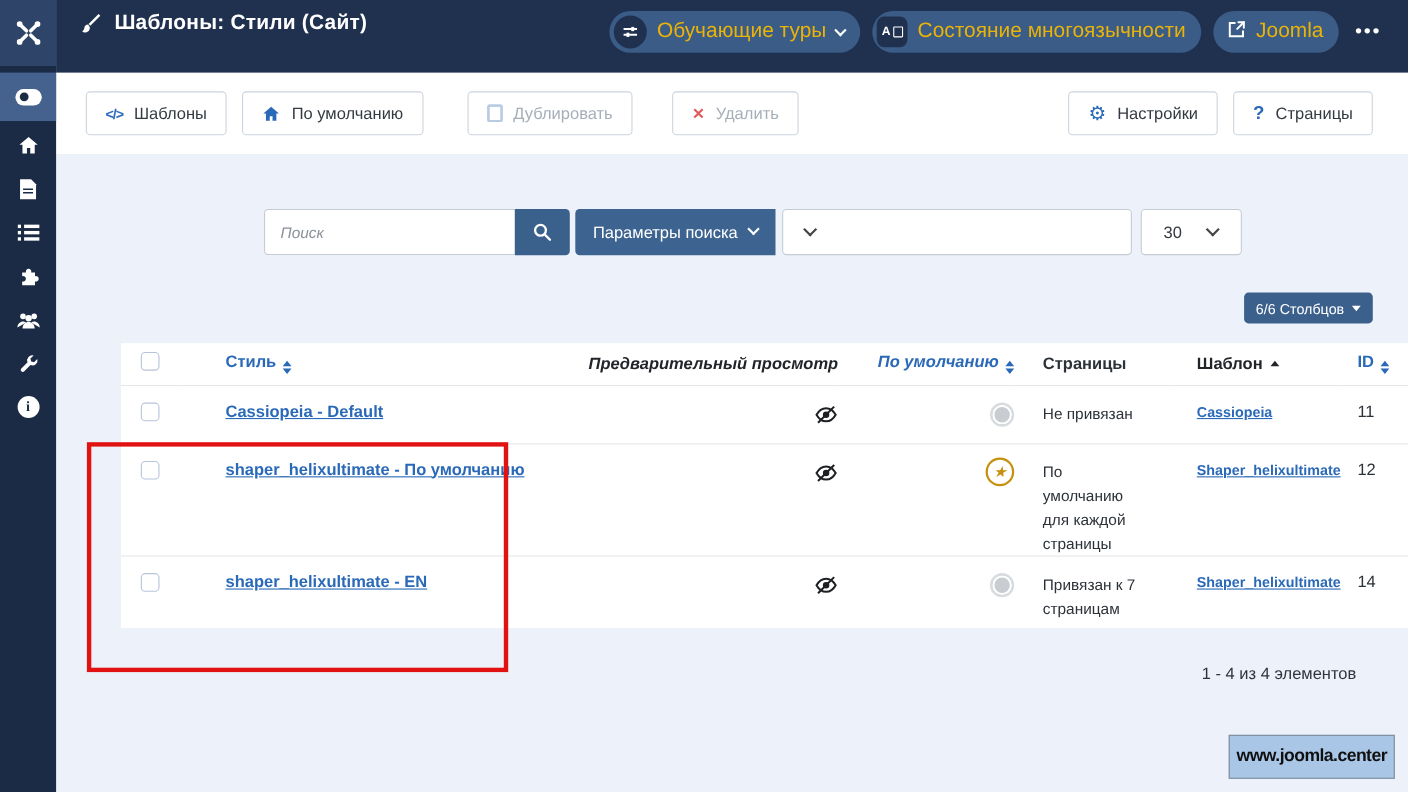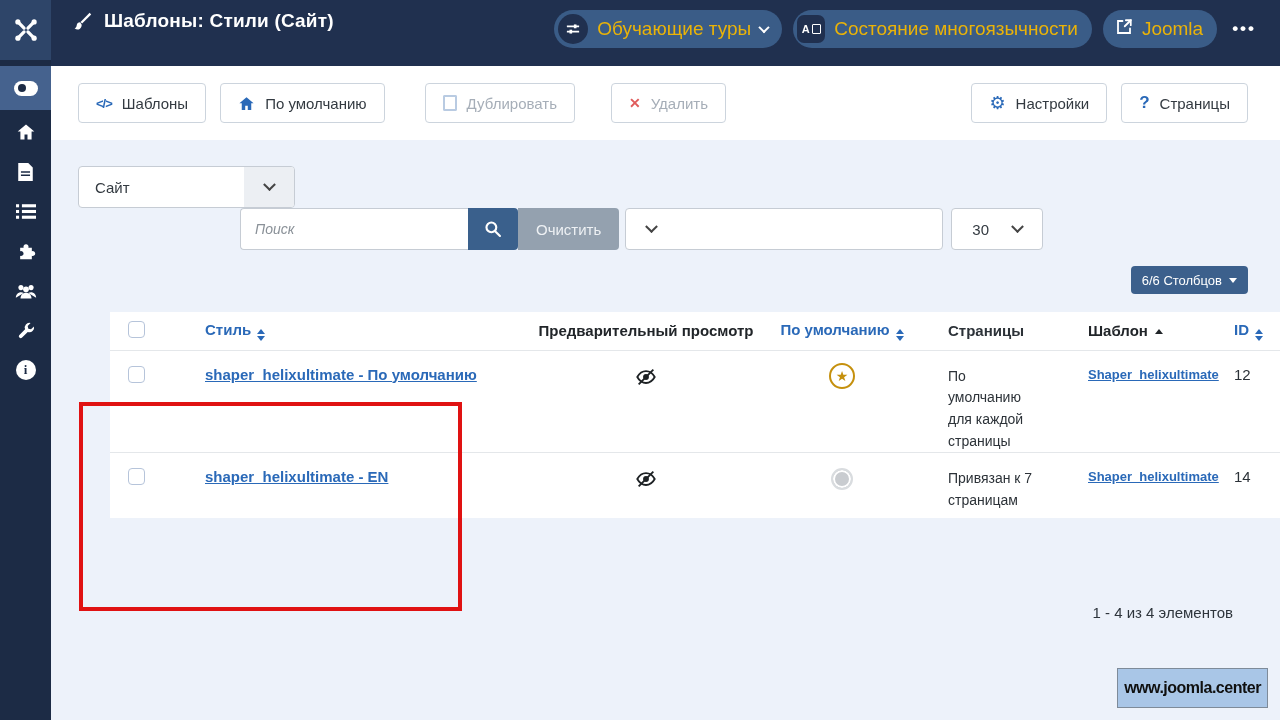--- a/index.html
+++ b/index.html
@@ -44,21 +44,21 @@
   .sp14 { width:14px; } .sp40 { width:40px; } .sp36 { width:36px; }
 
   
   .filters { position:absolute; left:78px; top:166px; width:1170px; }
   .select-box { height:42px; background:#fff; border:1px solid #c6ccd4; border-radius:4px; display:flex; align-items:center; font-size:15px; color:#333a41; cursor:pointer; position:relative; }
   .select-box .sel-label { padding-left:16px; flex:1; white-space:nowrap; overflow:hidden; }
   .select-box .sel-caret { width:50px; height:100%; display:flex; align-items:center; justify-content:center; border-radius:0 3px 3px 0; }
   .select-box .sel-caret.shaded { background:#eceff3; }
   .dchev { width:9px; height:9px; border-right:2px solid #444; border-bottom:2px solid #444; transform:rotate(45deg) translate(-2px,-2px); }
   .client-select { width:217px; }
-  .search-row { position:absolute; left:162px; top:42px; display:flex; align-items:flex-end; }
+  .search-row { position:absolute; left:162px; top:24px; display:flex; align-items:flex-end; }
   .search-input { width:228px; height:42px; border:1px solid #c6ccd4; border-right:none; border-radius:4px 0 0 4px; padding:0 14px; font-size:14px; font-style:italic; color:#333; background:#fff; outline:none; font-family:"Liberation Sans", sans-serif; }
   .search-input::placeholder { color:#8a9198; font-style:italic; }
   .search-btn { width:50px; height:42px; background:#3a608c; border:none; border-radius:0 4px 4px 0; display:flex; align-items:center; justify-content:center; cursor:pointer; }
   .params-btn { margin-left:5px; height:42px; background:#3d6390; border:none; border-radius:4px 0 0 4px; color:#fff; font-size:15px; display:flex; align-items:center; gap:10px; padding:0 16px; cursor:pointer; font-family:inherit; }
   .params-btn .chev { transform:rotate(45deg) translate(-2px,-2px); }
   .clear-btn { height:42px; background:#94a1af; border:none; border-radius:0 4px 4px 0; color:#eef1f4; font-size:15px; padding:0 18px; cursor:pointer; font-family:inherit; }
   .sort-select { width:318px; margin-left:6px; }
   .limit-select { width:92px; margin-left:8px; }
   .limit-select .sel-label { padding-left:20px; }
   .columns-row { position:absolute; left:0; top:100px; width:1170px; display:flex; justify-content:flex-end; }
@@ -71,21 +71,21 @@
   th { font-size:15px; font-weight:bold; text-align:left; height:38px; vertical-align:middle; }
   td { vertical-align:top; padding-top:15px; font-size:14px; }
   tbody tr { border-top:1px solid #e4e7ea; }
   .sortable { color:#2a69b8; cursor:pointer; }
   .sort-arrows { display:inline-flex; flex-direction:column; gap:2px; margin-left:6px; vertical-align:1px; }
   .arr-up { width:0; height:0; border-left:4px solid transparent; border-right:4px solid transparent; border-bottom:5px solid #2a69b8; }
   .arr-dn { width:0; height:0; border-left:4px solid transparent; border-right:4px solid transparent; border-top:5px solid #2a69b8; }
   .arr-up.dark { border-bottom-color:#212529; margin-left:7px; display:inline-block; vertical-align:2px; }
   .col-cb { padding-left:18px; }
   .col-style { padding-left:43px; }
-  .col-center { text-align:center; }
+  .col-center { text-align:right;font-style:italic; }
   .col-pages { padding-left:26px; padding-right:24px; line-height:1.55; color:#2c3238; }
   .col-tpl { padding-left:24px; }
   .col-id { padding-left:18px; font-size:15px; color:#2c3238; }
   .cb { display:inline-block; width:17px; height:17px; border:1px solid #b6c4da; border-radius:4px; background:#fff; cursor:pointer; }
   .style-link { color:#2a69b8; font-weight:bold; font-size:15px; text-decoration:underline; cursor:pointer; }
   .tpl-link { color:#2a69b8; font-weight:bold; font-size:13px; text-decoration:underline; cursor:pointer; }
   .radio-off { display:inline-block; width:22px; height:22px; border-radius:50%; border:2px solid #d9dcdf; background:#c9ccd0; box-shadow:inset 0 0 0 2px #fff; cursor:pointer; }
   .star-on { display:inline-flex; width:26px; height:26px; border-radius:50%; border:2px solid #c5900d; background:#fff; color:#c5900d; font-size:14px; align-items:center; justify-content:center; cursor:pointer; margin-top:-3px; }
   .eye-cell svg { cursor:pointer; }
   .r1 td { height:53px; } .r2 td { height:85px; } .r3 td { height:58px; } .r4 td { height:65px; }
@@ -240,35 +240,32 @@
     <span>Настройки</span>
   </button>
   <span class="sp14"></span>
   <button class="tbtn">
     <span class="q-glyph">?</span>
     <span>Страницы</span>
   </button>
 </div>
 
 <div class="filters">
-  <div class="select-box client-select">
-    <span class="sel-label">Сайт</span>
-    <span class="sel-caret shaded">
-        <span class="dchev"></span>
-      </span>
-  </div>
   <div class="search-row">
     <input class="search-input" placeholder="Поиск" style="">
     <button class="search-btn">
       <svg width="18" height="18" viewBox="0 0 22 22" fill="none" stroke="#fff" stroke-width="2.6" stroke-linecap="round">
           <circle cx="9" cy="9" r="6"></circle>
           <line x1="13.6" y1="13.6" x2="19.5" y2="19.5"></line>
         </svg>
     </button>
-    <button class="clear-btn">Очистить</button>
+    <button class="params-btn">
+      <span>Параметры поиска</span>
+      <span class="chev"></span>
+    </button>
     <div class="select-box sort-select">
       <span class="sel-caret">
           <span class="dchev"></span>
         </span>
     </div>
     <div class="select-box limit-select">
       <span class="sel-label">30</span>
       <span class="sel-caret">
           <span class="dchev"></span>
         </span>
@@ -307,20 +304,33 @@
               </span></span></th>
         <th class="col-pages"><span>Страницы</span></th>
         <th class="col-tpl"><span>Шаблон</span><span class="arr-up dark"></span></th>
         <th class="col-id"><span class="sortable"><span>ID</span><span class="sort-arrows">
                 <span class="arr-up"></span>
                 <span class="arr-dn"></span>
               </span></span></th>
       </tr>
     </thead>
     <tbody>
+      <tr class="r1">
+        <td class="col-cb"><span class="cb"></span></td>
+        <td class="col-style"><a class="style-link">Cassiopeia - Default</a></td>
+        <td class="col-center eye-cell"><span><svg width="22" height="22" viewBox="0 0 24 24">
+                <path d="M2.5 12 C5 7.5 8.3 5.5 12 5.5 C15.7 5.5 19 7.5 21.5 12 C19 16.5 15.7 18.5 12 18.5 C8.3 18.5 5 16.5 2.5 12 Z" fill="none" stroke="#1d2124" stroke-width="2"></path>
+                <circle cx="12" cy="12" r="3.2" fill="#1d2124"></circle>
+                <line x1="4" y1="20" x2="20" y2="4" stroke="#1d2124" stroke-width="2"></line>
+              </svg></span></td>
+        <td class="col-center"><span class="radio-off"></span></td>
+        <td class="col-pages">Не привязан</td>
+        <td class="col-tpl"><a class="tpl-link">Cassiopeia</a></td>
+        <td class="col-id">11</td>
+      </tr>
       <tr class="r2">
         <td class="col-cb"><span class="cb"></span></td>
         <td class="col-style"><a class="style-link">shaper_helixultimate - По умолчанию</a></td>
         <td class="col-center eye-cell"><span><svg width="22" height="22" viewBox="0 0 24 24">
                 <path d="M2.5 12 C5 7.5 8.3 5.5 12 5.5 C15.7 5.5 19 7.5 21.5 12 C19 16.5 15.7 18.5 12 18.5 C8.3 18.5 5 16.5 2.5 12 Z" fill="none" stroke="#1d2124" stroke-width="2"></path>
                 <circle cx="12" cy="12" r="3.2" fill="#1d2124"></circle>
                 <line x1="4" y1="20" x2="20" y2="4" stroke="#1d2124" stroke-width="2"></line>
               </svg></span></td>
         <td class="col-center"><span class="star-on">★</span></td>
         <td class="col-pages">По умолчанию для каждой страницы</td>

